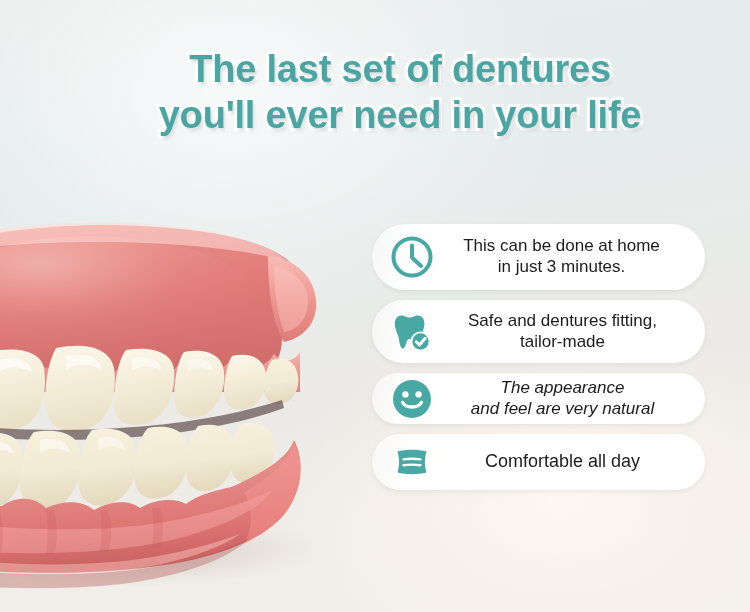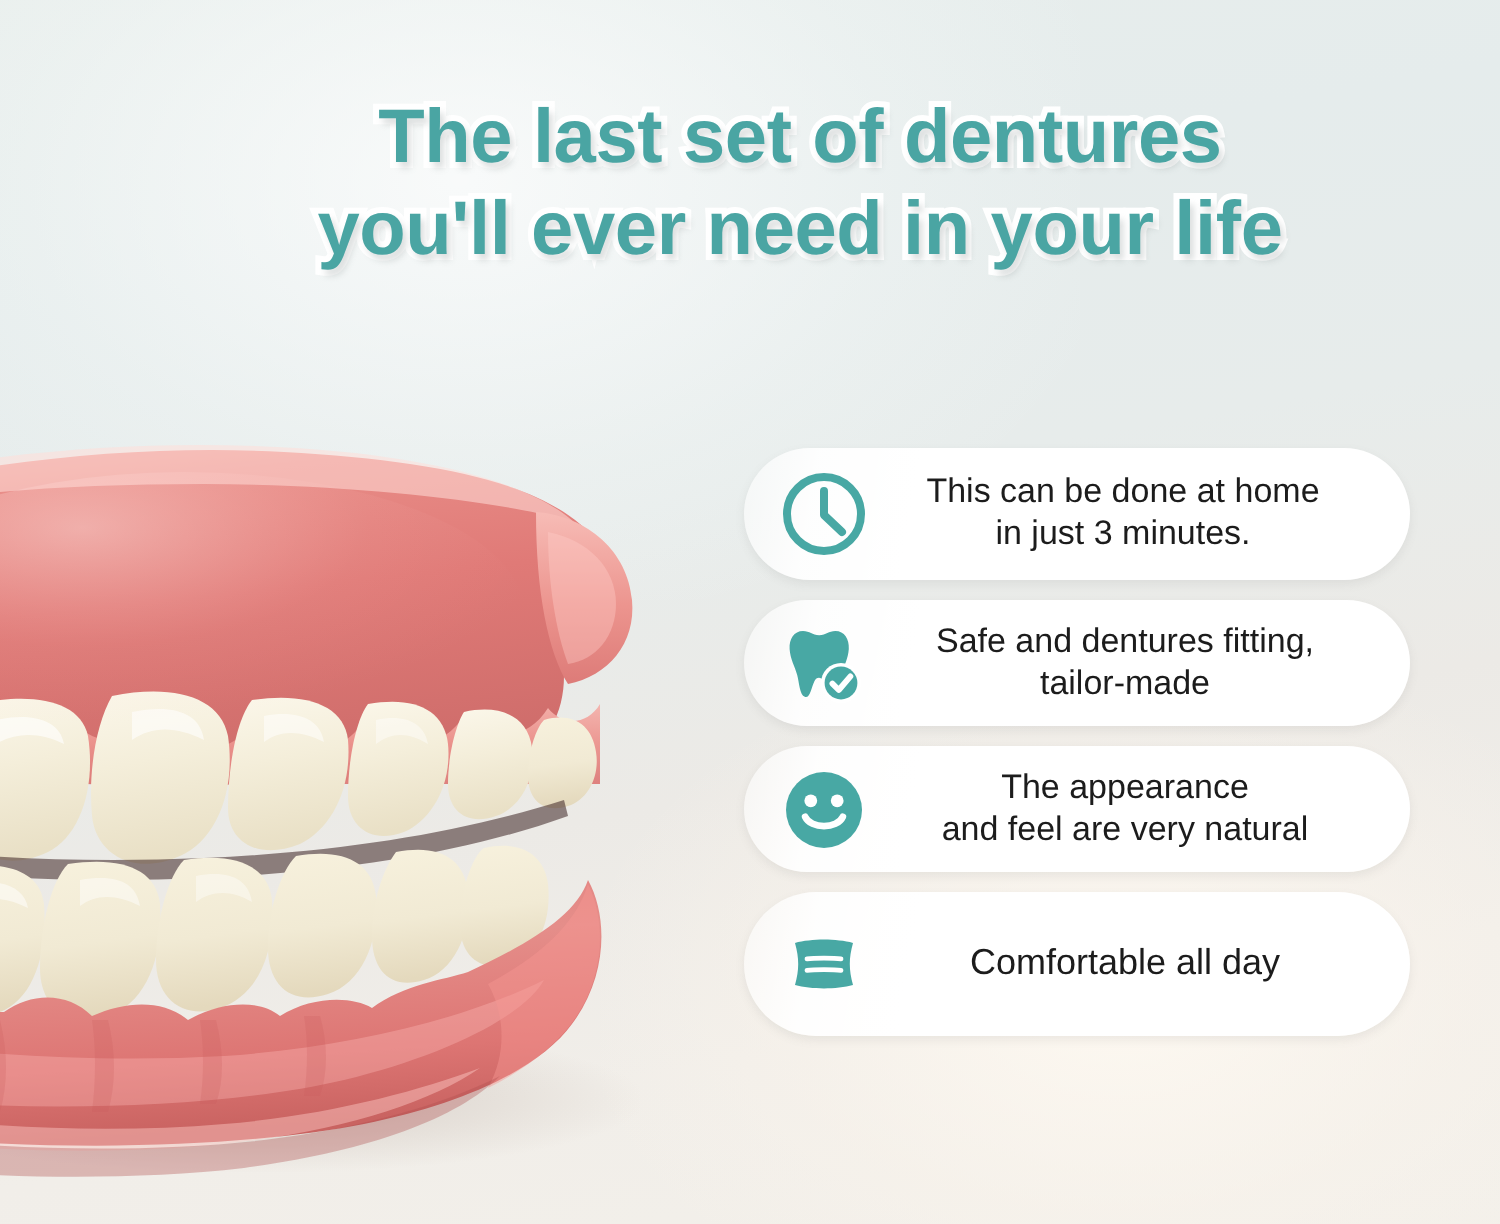--- a/index.html
+++ b/index.html
@@ -110,22 +110,22 @@
         rgba(255,255,255,0.93) 11%,
         #ffffff 26%,
         #ffffff 100%);
     box-shadow: 0 2px 5px rgba(120,125,125,0.12);
     margin-bottom: 10px;
     padding-left: 16px;
     padding-right: 14px;
   }
   .feature-card.c1 { height: 66px; }
   .feature-card.c2 { height: 63px; }
-  .feature-card.c3 { height: 63px; }
-  .feature-card.c4 { height: 72px; margin-bottom: 0; }
+  .feature-card.c3 { height: 51px; font-style: italic; }
+  .feature-card.c4 { height: 56px; margin-bottom: 0; }
 
   .feature-icon {
     flex: 0 0 auto;
     width: 48px;
     height: 48px;
     display: flex;
     align-items: center;
     justify-content: center;
   }
   .feature-icon svg { display: block; }

